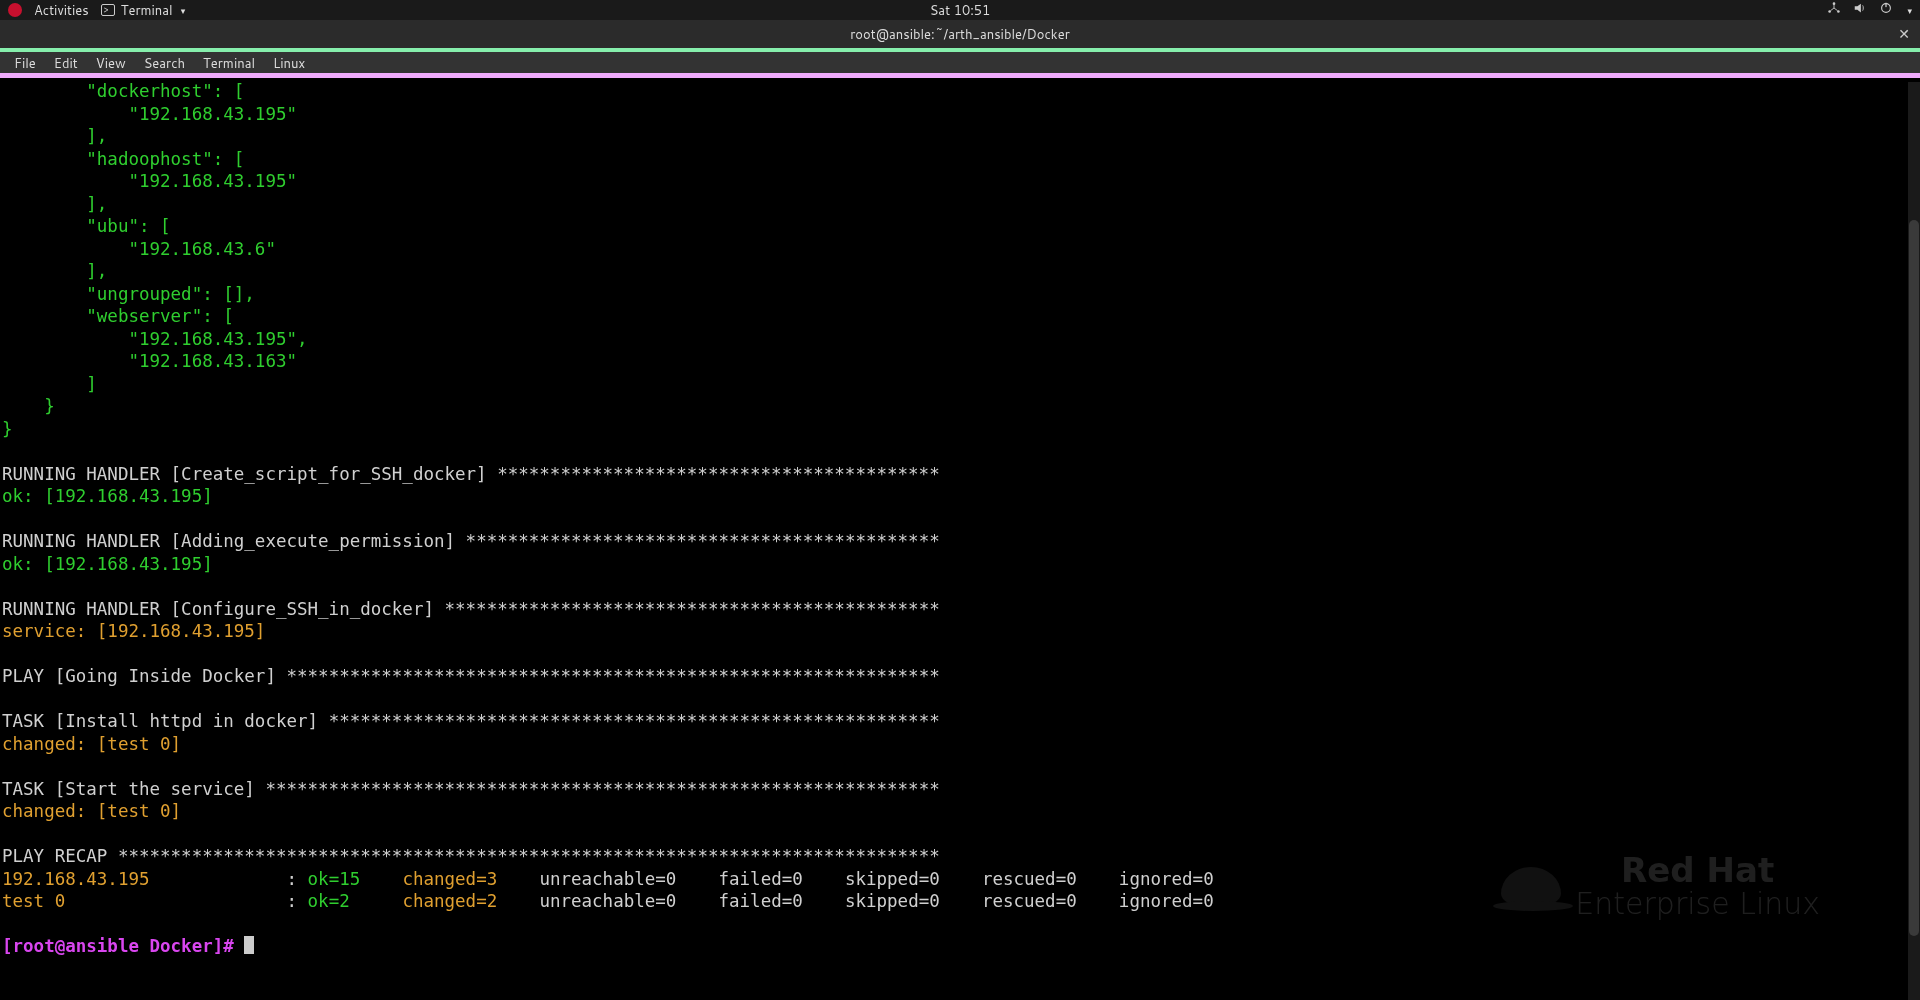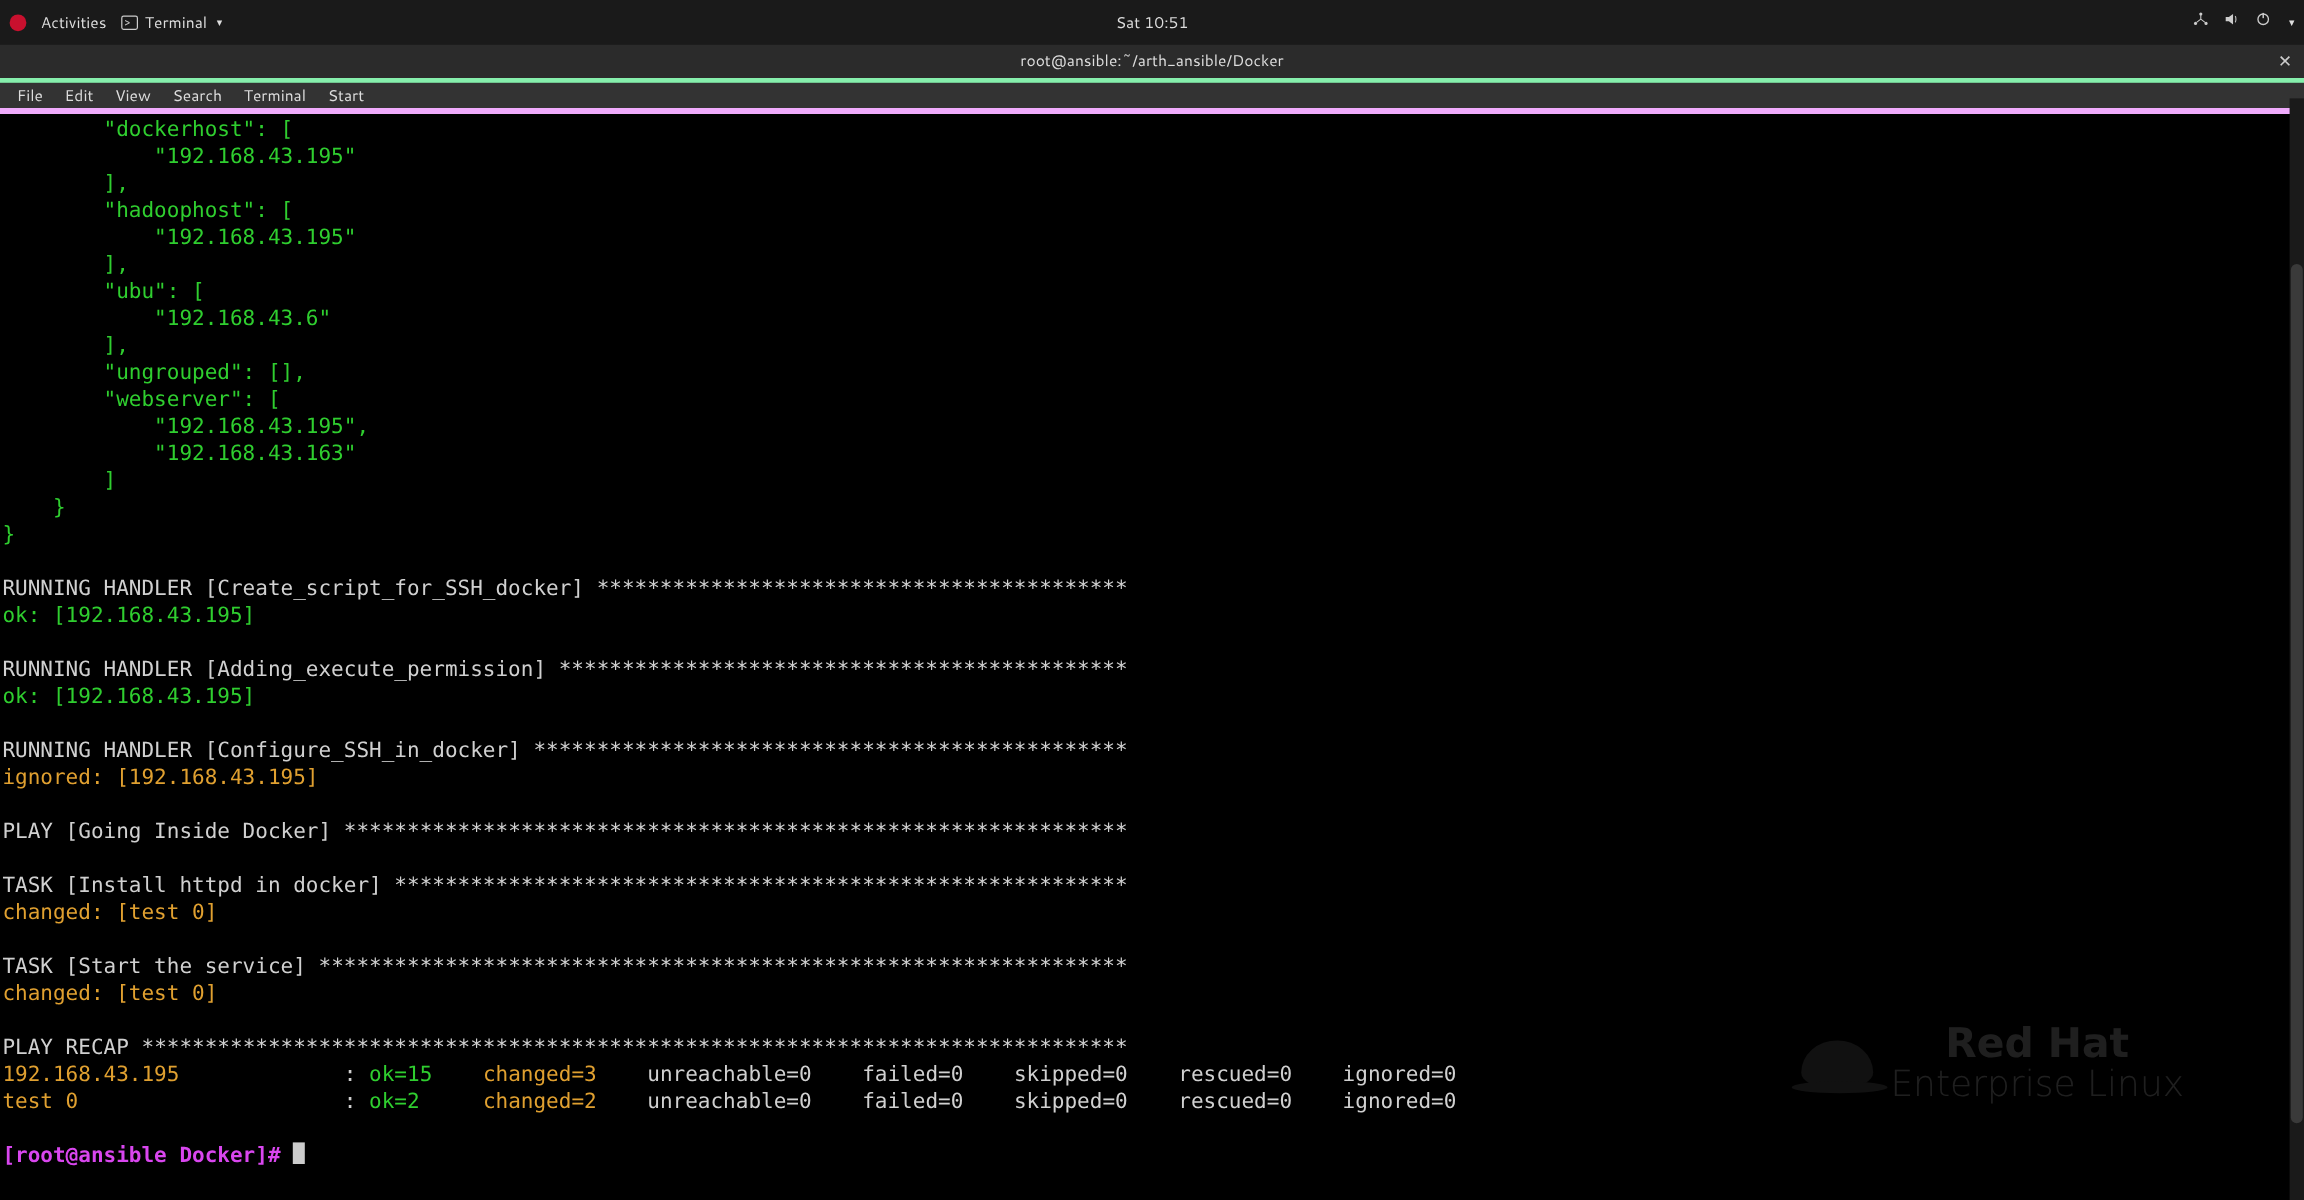--- a/index.html
+++ b/index.html
@@ -5,21 +5,21 @@
   * { margin: 0; padding: 0; box-sizing: border-box; }
   body {
     width: 1920px;
     height: 1000px;
     background: #000;
     font-family: "DejaVu Sans Mono", "Liberation Mono", monospace;
     overflow: hidden;
     position: relative;
   }
   .topbar {
-    height: 37px;
+    height: 20px;
     background: #1a1a1a;
     display: flex;
     align-items: center;
     color: #ddd;
     font-family: Cantarell, "DejaVu Sans", sans-serif;
     font-size: 13px;
     padding: 0 8px;
     position: relative;
   }
   .topbar-left { display: flex; align-items: center; gap: 12px; }
@@ -183,21 +183,21 @@
   <span>root@ansible:~/arth_ansible/Docker</span>
   <span class="close">✕</span>
 </div>
 
 <div class="menubar">
   <span>File</span>
   <span>Edit</span>
   <span>View</span>
   <span>Search</span>
   <span>Terminal</span>
-  <span>Start</span>
+  <span>Linux</span>
 </div>
 
 <div class="terminal"><span class="g">        "dockerhost": [</span>
 <span class="g">            "192.168.43.195"</span>
 <span class="g">        ],</span>
 <span class="g">        "hadoophost": [</span>
 <span class="g">            "192.168.43.195"</span>
 <span class="g">        ],</span>
 <span class="g">        "ubu": [</span>
 <span class="g">            "192.168.43.6"</span>
@@ -210,21 +210,21 @@
 <span class="g">    }</span>
 <span class="g">}</span>
 
 <span class="w">RUNNING HANDLER [Create_script_for_SSH_docker] </span><span class="w">******************************************</span>
 <span class="g">ok: [192.168.43.195]</span>
 
 <span class="w">RUNNING HANDLER [Adding_execute_permission] </span><span class="w">*********************************************</span>
 <span class="g">ok: [192.168.43.195]</span>
 
 <span class="w">RUNNING HANDLER [Configure_SSH_in_docker] </span><span class="w">***********************************************</span>
-<span class="o">ignored: [192.168.43.195]</span>
+<span class="o">service: [192.168.43.195]</span>
 
 <span class="w">PLAY [Going Inside Docker] </span><span class="w">**************************************************************</span>
 
 <span class="w">TASK [Install httpd in docker] </span><span class="w">**********************************************************</span>
 <span class="o">changed: [test 0]</span>
 
 <span class="w">TASK [Start the service] </span><span class="w">****************************************************************</span>
 <span class="o">changed: [test 0]</span>
 
 <span class="w">PLAY RECAP </span><span class="w">******************************************************************************</span>

